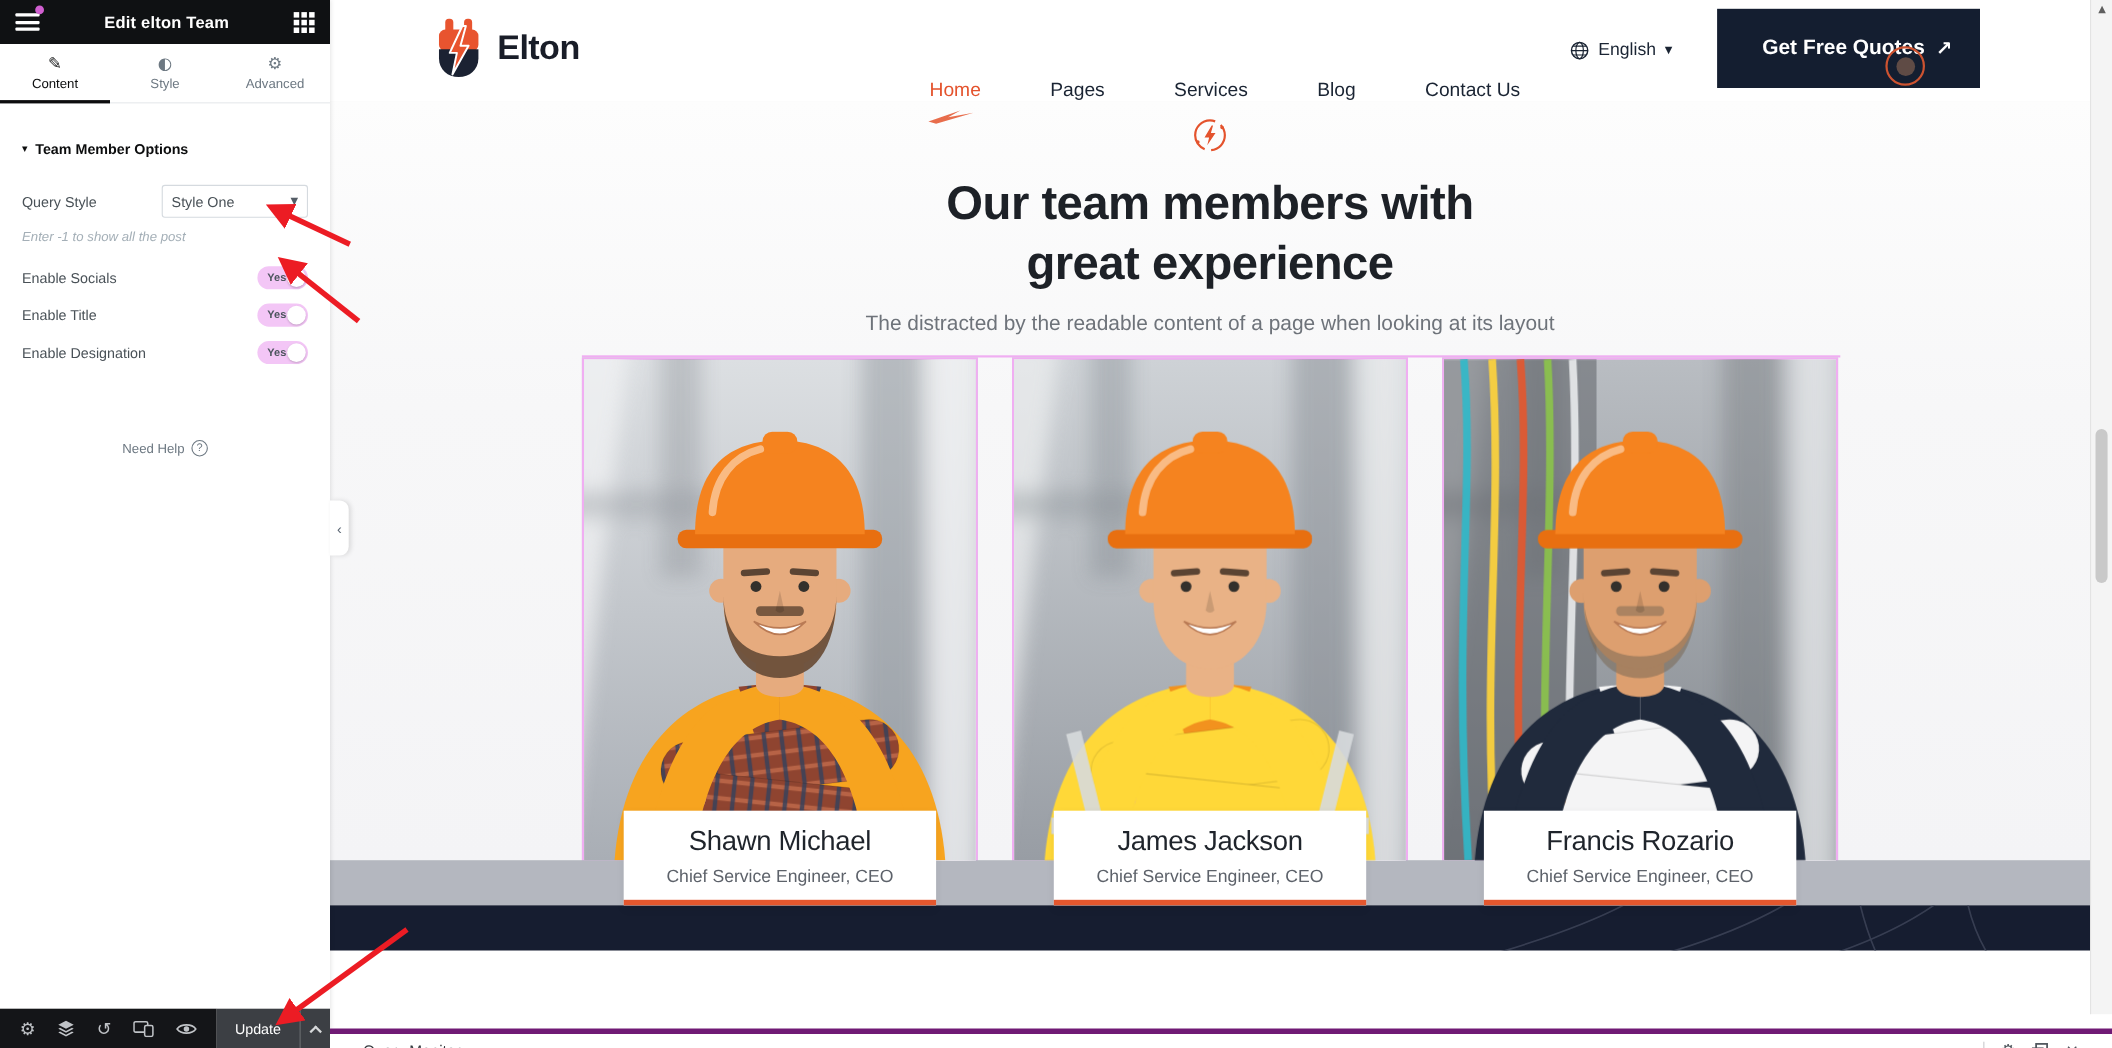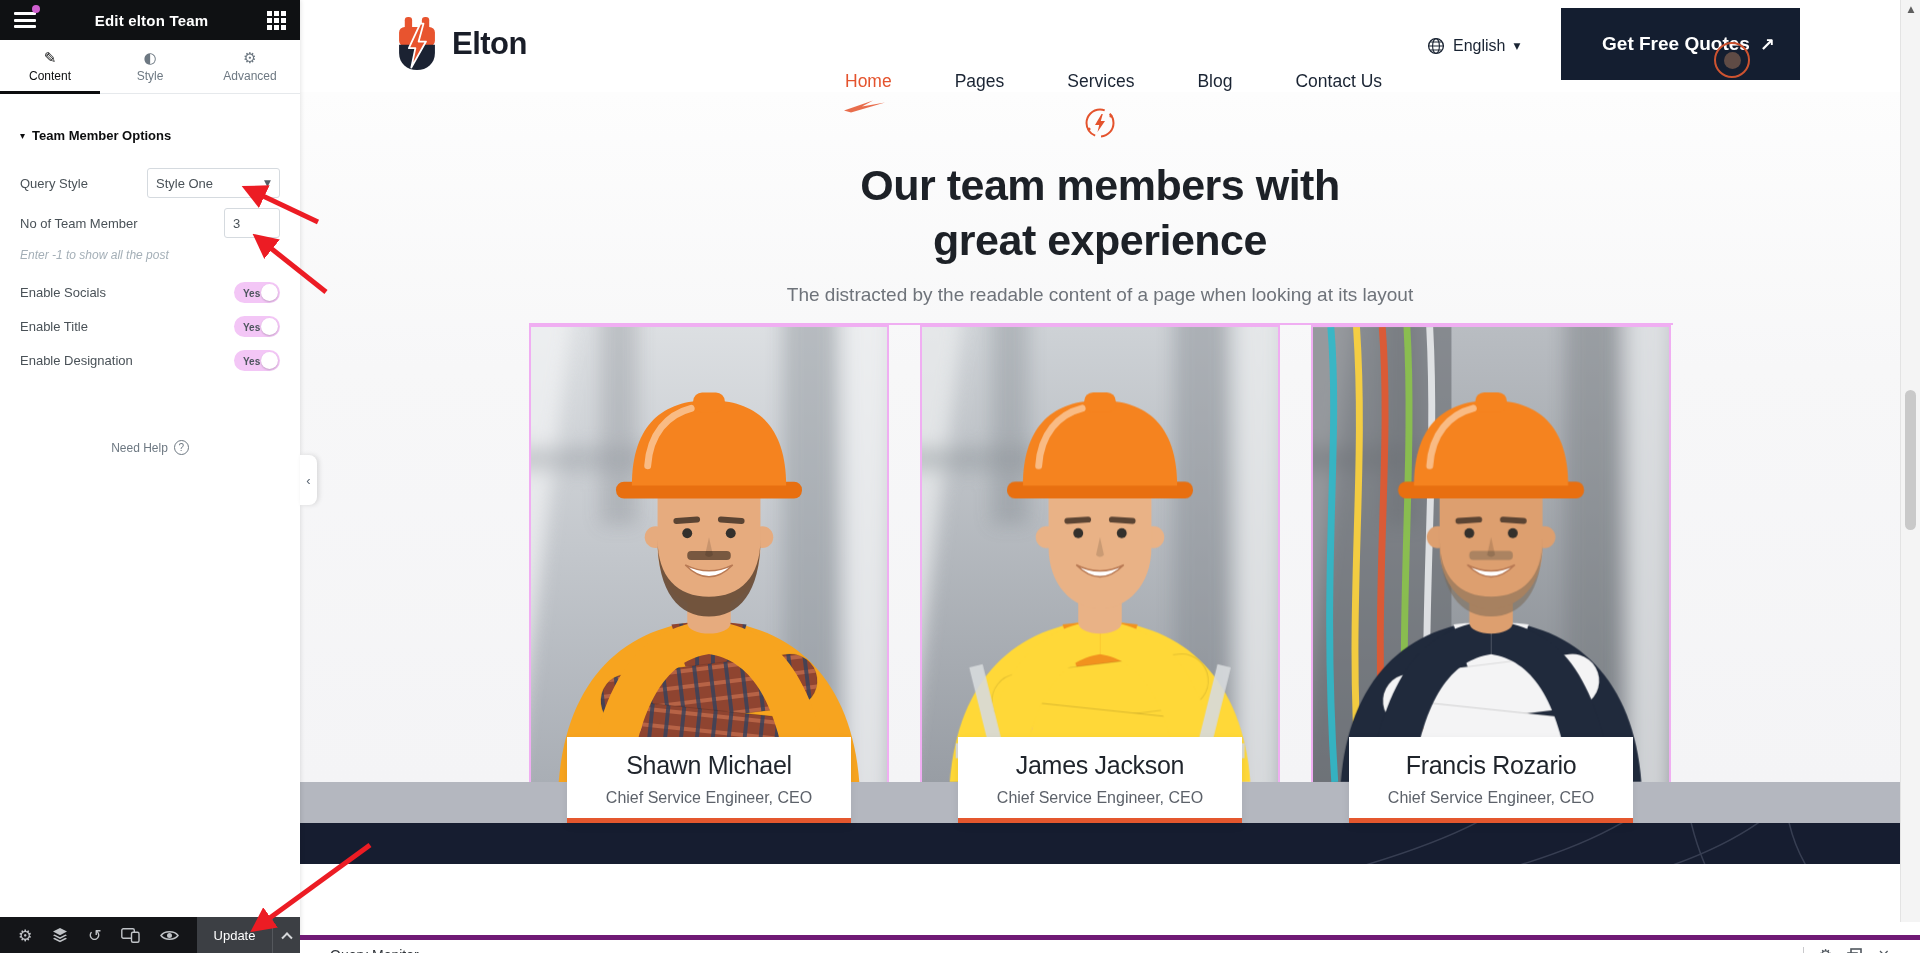--- a/index.html
+++ b/index.html
@@ -137,24 +137,20 @@
     </div>
 
     <div class="control-row">
       <span class="ctl-label">Query Style</span>
       <div class="select-box">
         <span class="sel-val">Style One</span>
         <span class="sel-caret">▼</span>
       </div>
     </div>
 
-    <div class="control-row tight">
-      <span class="ctl-label">No of Team Member</span>
-      <input class="num-input" value="3" style="">
-    </div>
 
     <div class="note">Enter -1 to show all the post</div>
 
     <div>
         <div class="toggle-row">
           <span class="ctl-label">Enable Socials</span>
     <span class="toggle-pill">
       <span class="yes">Yes</span>
       <span class="knob"></span>
           </span>

